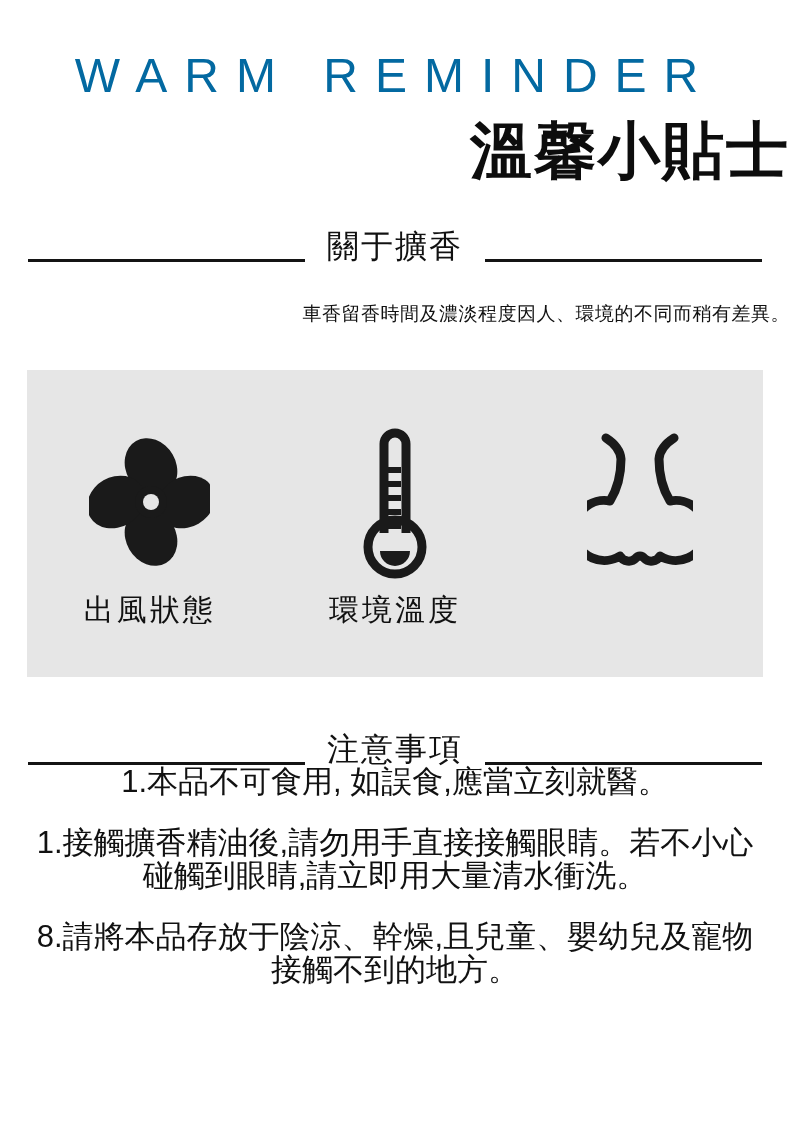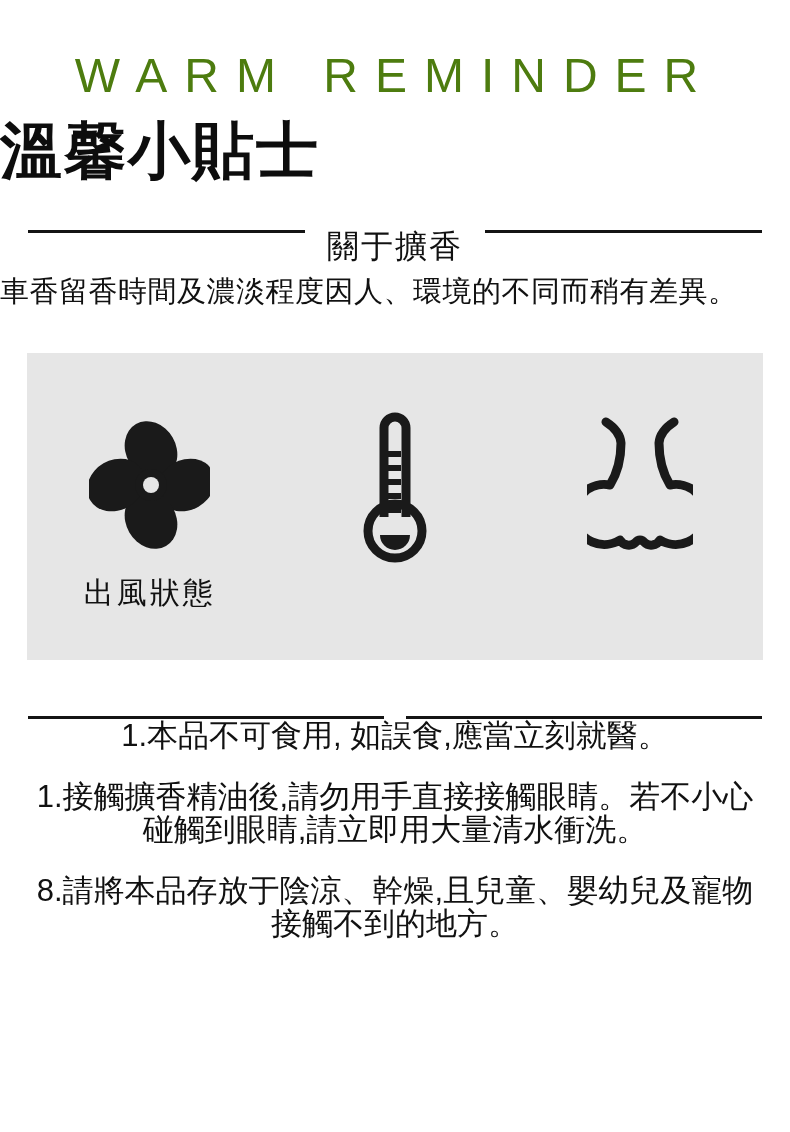--- a/index.html
+++ b/index.html
@@ -3,33 +3,33 @@
 <meta charset="utf-8">
 <style>
   * { margin:0; padding:0; box-sizing:border-box; }
   html,body { width:790px; height:1132px; background:#ffffff; overflow:hidden;
               font-family:"Liberation Sans", sans-serif; color:#111111; }
 
   .page { width:790px; height:1132px; position:relative; }
 
   
   .eyebrow { padding-top:52px; text-align:center; font-size:48px; line-height:1;
-             letter-spacing:17px; color:#4d7c0f; white-space:nowrap; }
-  .title   { margin-top:20px; text-align:left; font-size:62px; line-height:1;
+             letter-spacing:17px; color:#0369a1; white-space:nowrap; }
+  .title   { margin-top:20px; text-align:right; font-size:62px; line-height:1;
              font-weight:bold; color:#0d0d0d; letter-spacing:2px; }
 
   
-  .divider-row { display:flex; align-items:flex-start; margin:0 28px; gap:22px; }
+  .divider-row { display:flex; align-items:flex-end; margin:0 28px; gap:22px; }
   .divider-row.about { margin-top:48px; }
   .divider-row.notes { margin-top:56px; }
   .divider-line { flex:1; height:3px; background:#141414; }
   .divider-text { font-size:32px; line-height:1; letter-spacing:2px; color:#111; white-space:nowrap; }
 
   
-  .intro { margin-top:13px; text-align:left; font-size:29px; line-height:1.15;
+  .intro { margin-top:41px; text-align:right; font-size:19px; line-height:1.15;
            letter-spacing:0.5px; white-space:nowrap; }
 
   
   .features { margin:45px 27px 0 27px; height:307px; background:#e6e6e6;
               display:flex; padding-top:56px; }
   .feature-col { flex:1; display:flex; flex-direction:column; align-items:center; }
   .icon-slot { height:153px; display:flex; align-items:center; justify-content:center; }
   .feature-label { margin-top:16px; font-size:30px; line-height:1; letter-spacing:3px; }
 
   
@@ -82,40 +82,42 @@
 
     <div class="feature-col">
       <div class="icon-slot">
         <svg width="84" height="154" viewBox="0 0 84 154">
           <circle cx="42" cy="122" r="27" fill="none" stroke="#1a1a1a" stroke-width="9"></circle>
           <path d="M 31,108 V 19 a 11,11 0 0 1 22,0 V 108" fill="none" stroke="#1a1a1a" stroke-width="9"></path>
           <path d="M33,45 h15 M33,59 h15 M33,73 h15 M33,87 h15 M33,101 h15" stroke="#1a1a1a" stroke-width="6"></path>
           <path d="M 27,126 a 15,15 0 0 0 30,0 z" fill="#1a1a1a"></path>
         </svg>
       </div>
+      <div class="feature-label">環境溫度</div>
     </div>
 
     <div class="feature-col">
       <div class="icon-slot">
         <svg width="106" height="140" viewBox="0 0 106 140">
           <path d="M 19,6 Q 33,15 34,27 C 34,44 31,56 23,69
                    A 30,30 0 1 0 33,124
                    A 10,10 0 0 0 49,126
                    A 5,5 0 0 1 57,126
                    A 10,10 0 0 0 73,124
                    A 30,30 0 1 0 83,69
                    C 75,56 72,44 72,27 Q 73,15 87,6" fill="none" stroke="#1a1a1a" stroke-width="9" stroke-linecap="round" stroke-linejoin="round"></path>
         </svg>
       </div>
     </div>
 
   </div>
 
   <div class="divider-row notes">
     <div class="divider-line"></div>
+    <div class="divider-text">注意事項</div>
     <div class="divider-line"></div>
   </div>
 
   <div class="notes-list">
     <div class="note-item">1.本品不可食用, 如誤食,應當立刻就醫。</div>
     <div class="note-item">1.接觸擴香精油後,請勿用手直接接觸眼睛。若不小心
 碰觸到眼睛,請立即用大量清水衝洗。</div>
     <div class="note-item">8.請將本品存放于陰涼、幹燥,且兒童、嬰幼兒及寵物
 接觸不到的地方。</div>
   </div>

